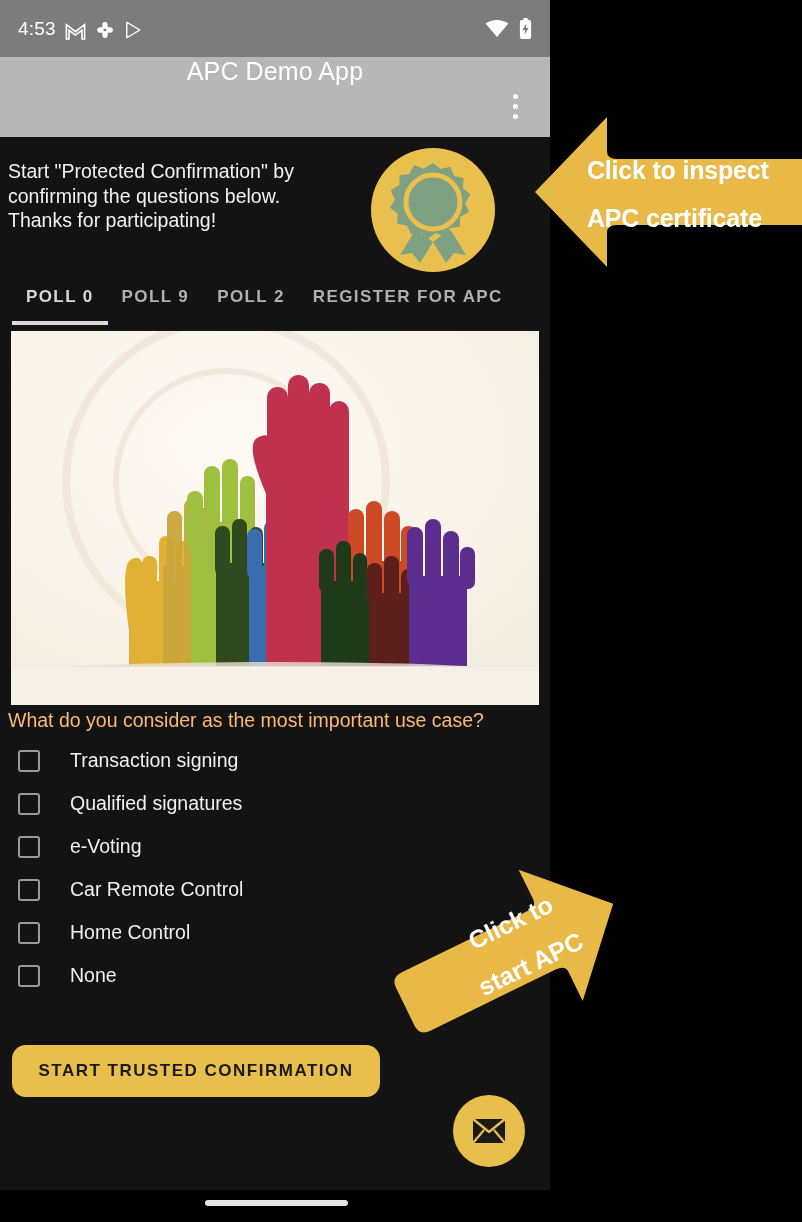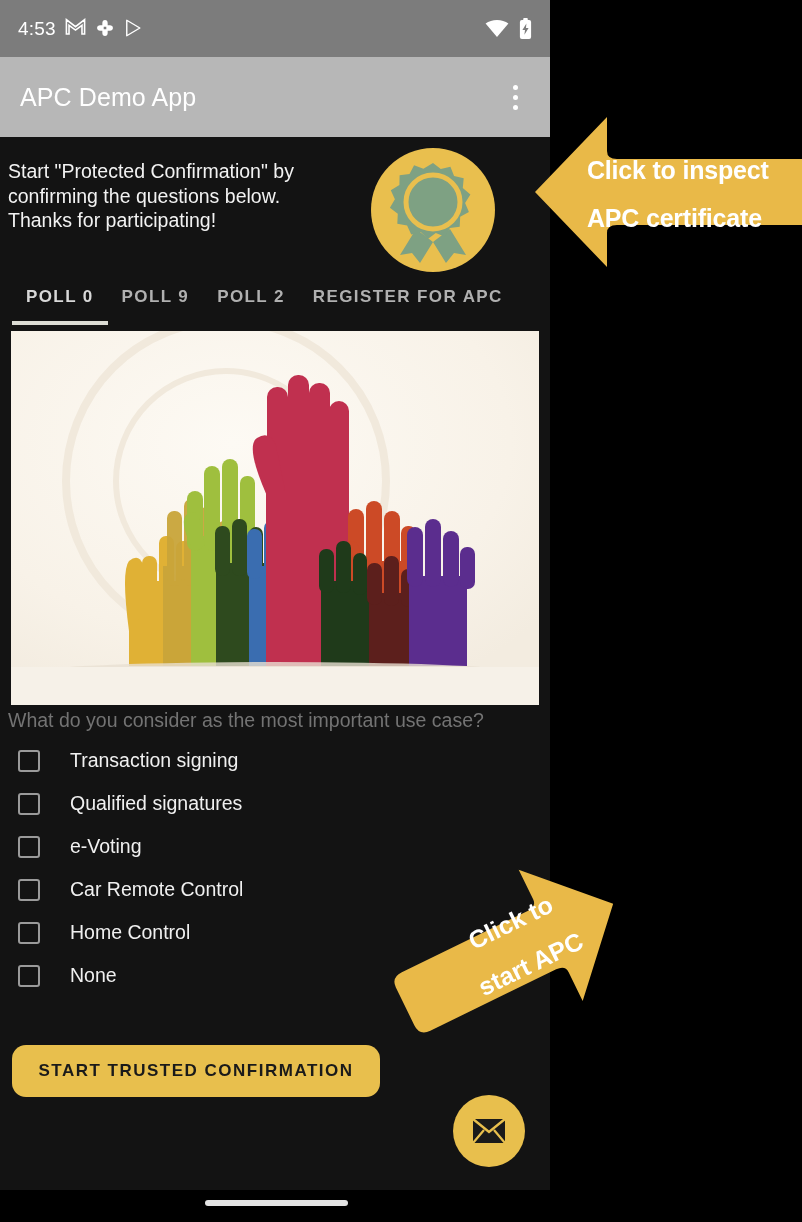--- a/index.html
+++ b/index.html
@@ -32,21 +32,21 @@
     left: 0; top: 0;
     width: 550px; height: 57px;
     background: #7c7c7c;
     display: flex;
     align-items: center;
     padding: 0 18px;
     box-sizing: border-box;
   }
   #status-left {
     display: flex;
-    align-items: flex-start;
+    align-items: flex-end;
     gap: 9px;
   }
   #clock {
     color: #ffffff;
     font-size: 19px;
     letter-spacing: 0.2px;
   }
   .sb-icon { display: block; }
   #status-right {
     margin-left: auto;
@@ -58,20 +58,21 @@
   
   #app-bar {
     position: absolute;
     left: 0; top: 57px;
     width: 550px; height: 80px;
     background: #b7b7b7;
     display: flex;
     align-items: center;
     padding: 0 20px;
     box-sizing: border-box;
+    flex-direction: column;
   }
   #app-title {
     color: #ffffff;
     font-size: 25px;
     letter-spacing: 0.1px;
   }
   #overflow-menu {
     margin-left: auto;
     width: 30px;
     height: 40px;
@@ -158,21 +159,21 @@
     width: 528px; height: 374px;
     background: #fbf6ee;
     overflow: hidden;
   }
   #poll-image svg { display: block; }
 
   
   #question-text {
     position: absolute;
     left: 8px; top: 572px;
-    color: #737373;
+    color: #fdba74;
     font-size: 19.5px;
   }
 
   
   #options-list {
     position: absolute;
     left: 18px; top: 602px;
     width: 400px;
   }
   .option-row {

